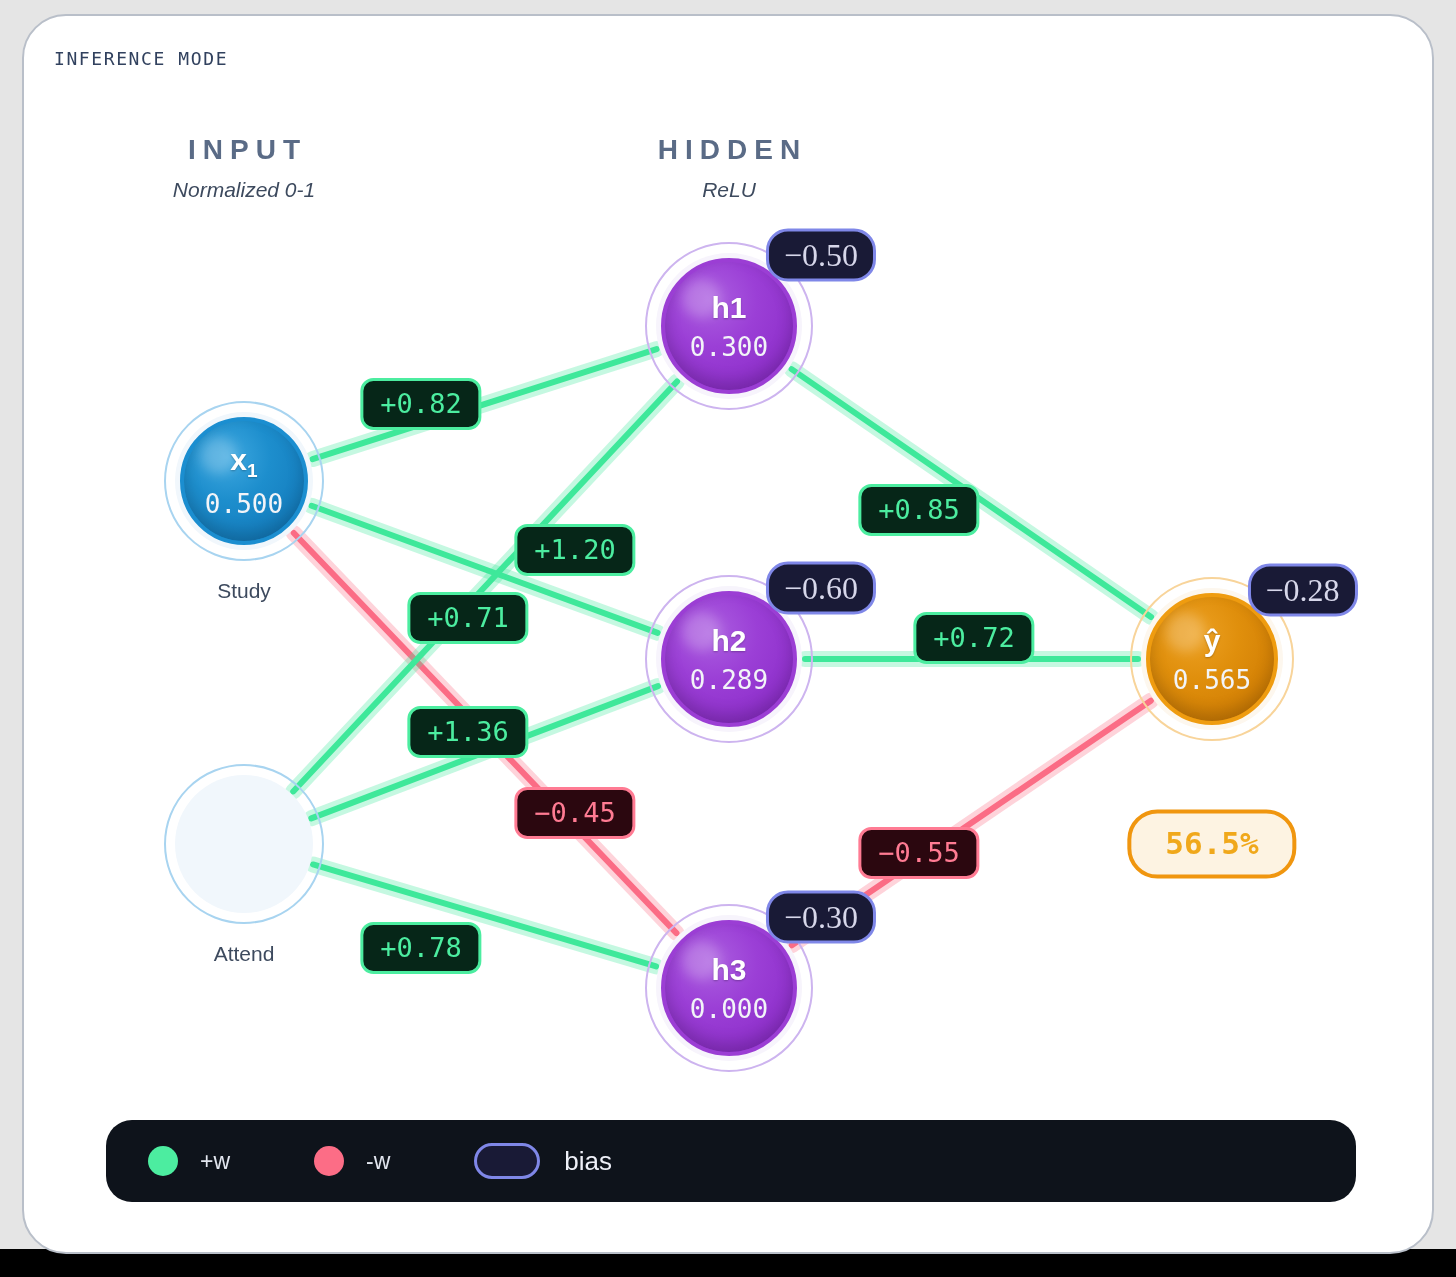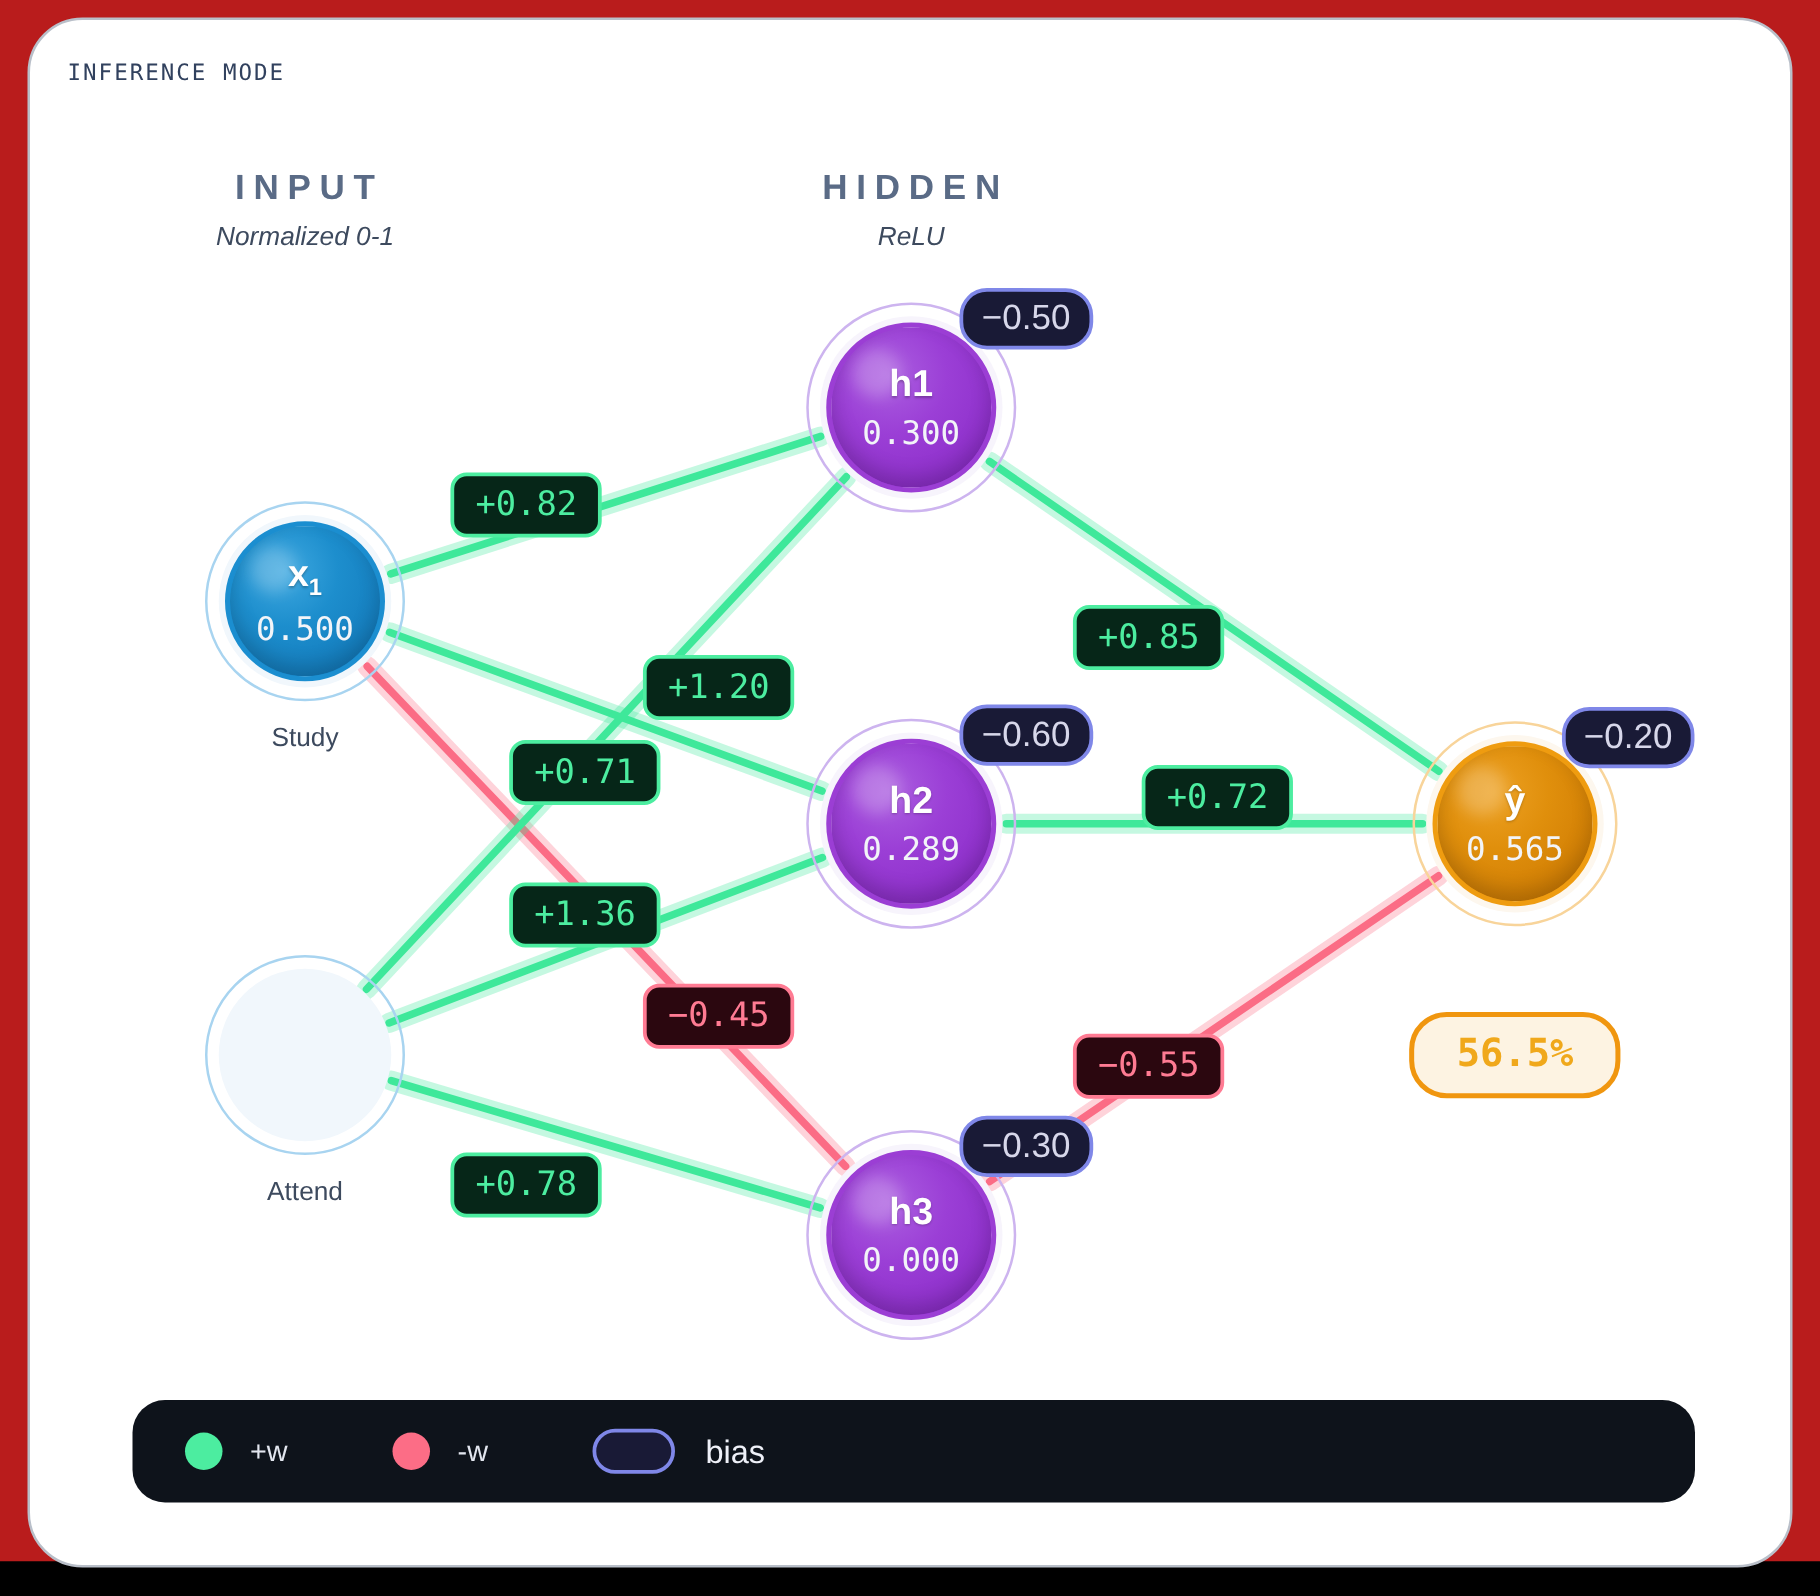--- a/index.html
+++ b/index.html
@@ -11,21 +11,21 @@
     overflow: hidden;
   }
   body {
     font-family: "Liberation Sans", sans-serif;
   }
 
   #stage {
     position: relative;
     width: 1456px;
     height: 1249px;
-    background: #b91c1c;
+    background: #e5e5e5;
   }
 
   
   .card {
     position: absolute;
     left: 22px;
     top: 14px;
     width: 1412px;
     height: 1240px;
     background: #ffffff;
@@ -167,22 +167,22 @@
   }
 
   
   .bias-badge {
     position: absolute;
     transform: translate(-50%, -50%);
     background: #191a36;
     border: 3px solid #7f87e8;
     border-radius: 22px;
     padding: 7px 15px 8px 15px;
-    font-family: Liberation Sans, sans-serif;
-    font-size: 28px;
+    font-family: Liberation Serif, serif;
+    font-size: 32px;
     color: #d7d7ea;
     line-height: 1;
     white-space: nowrap;
   }
 
   
   .w-badge {
     position: absolute;
     transform: translate(-50%, -50%);
     border-radius: 13px;
@@ -349,21 +349,21 @@
         <div class="bias-badge" style="left: 796.924px; top: 901.289px;">−0.30</div>
         <div class="node node-output" style="left: 1188px; top: 643px; width: 160px; height: 160px;">
           <div class="halo-outer" style="width: 160px; height: 160px;"></div>
           <div class="halo-inner" style="width: 142px; height: 142px;"></div>
           <div class="ball" style="width: 124px; height: 124px;">
             <div class="gloss" style="width: 38.44px; height: 38.44px; left: 16.12px; top: 16.12px;"></div>
             <div class="n-name">ŷ</div>
             <div class="n-val">0.565</div>
           </div>
         </div>
-        <div class="bias-badge" style="left: 1278.51px; top: 573.704px;">−0.20</div>
+        <div class="bias-badge" style="left: 1278.51px; top: 573.704px;">−0.28</div>
         <div class="pct-badge" style="left: 1188px; top: 828px;">56.5%</div>
         <div class="w-badge w-pos" style="left: 397px; top: 388px;">+0.82</div>
         <div class="w-badge w-pos" style="left: 551px; top: 534px;">+1.20</div>
         <div class="w-badge w-neg" style="left: 551px; top: 785px;">−0.45</div>
         <div class="w-badge w-pos" style="left: 444px; top: 602px;">+0.71</div>
         <div class="w-badge w-pos" style="left: 444px; top: 716px;">+1.36</div>
         <div class="w-badge w-pos" style="left: 397px; top: 932px;">+0.78</div>
         <div class="w-badge w-pos" style="left: 895px; top: 494px;">+0.85</div>
         <div class="w-badge w-pos" style="left: 950px; top: 622px;">+0.72</div>
         <div class="w-badge w-neg" style="left: 895px; top: 825px;">−0.55</div>

